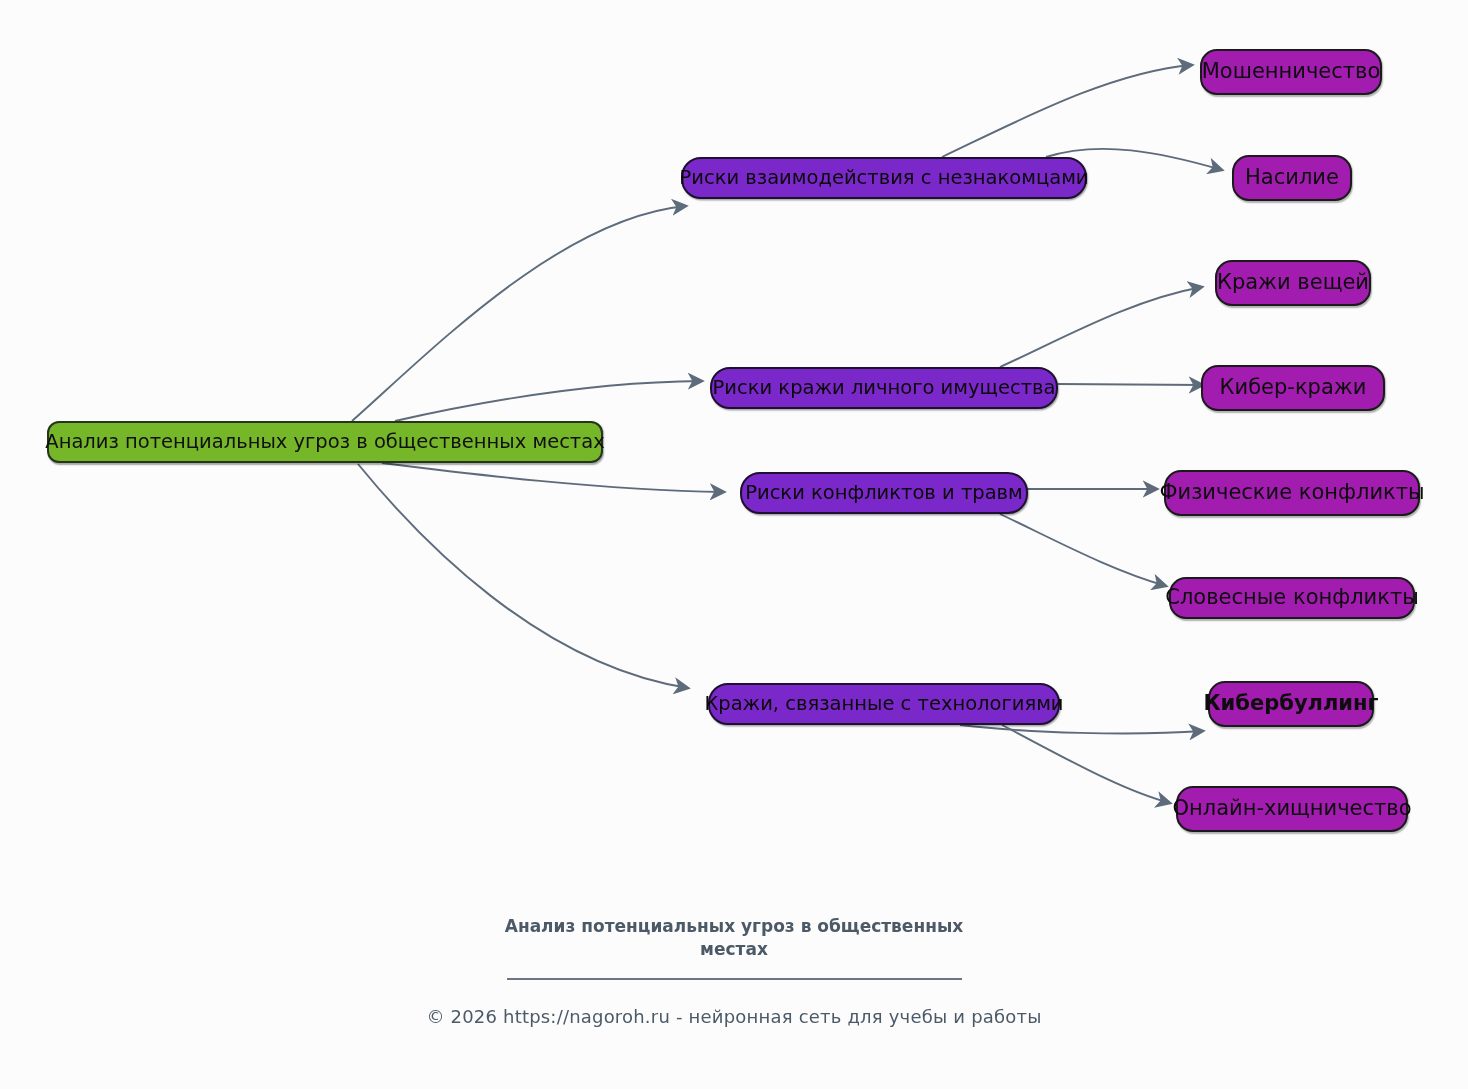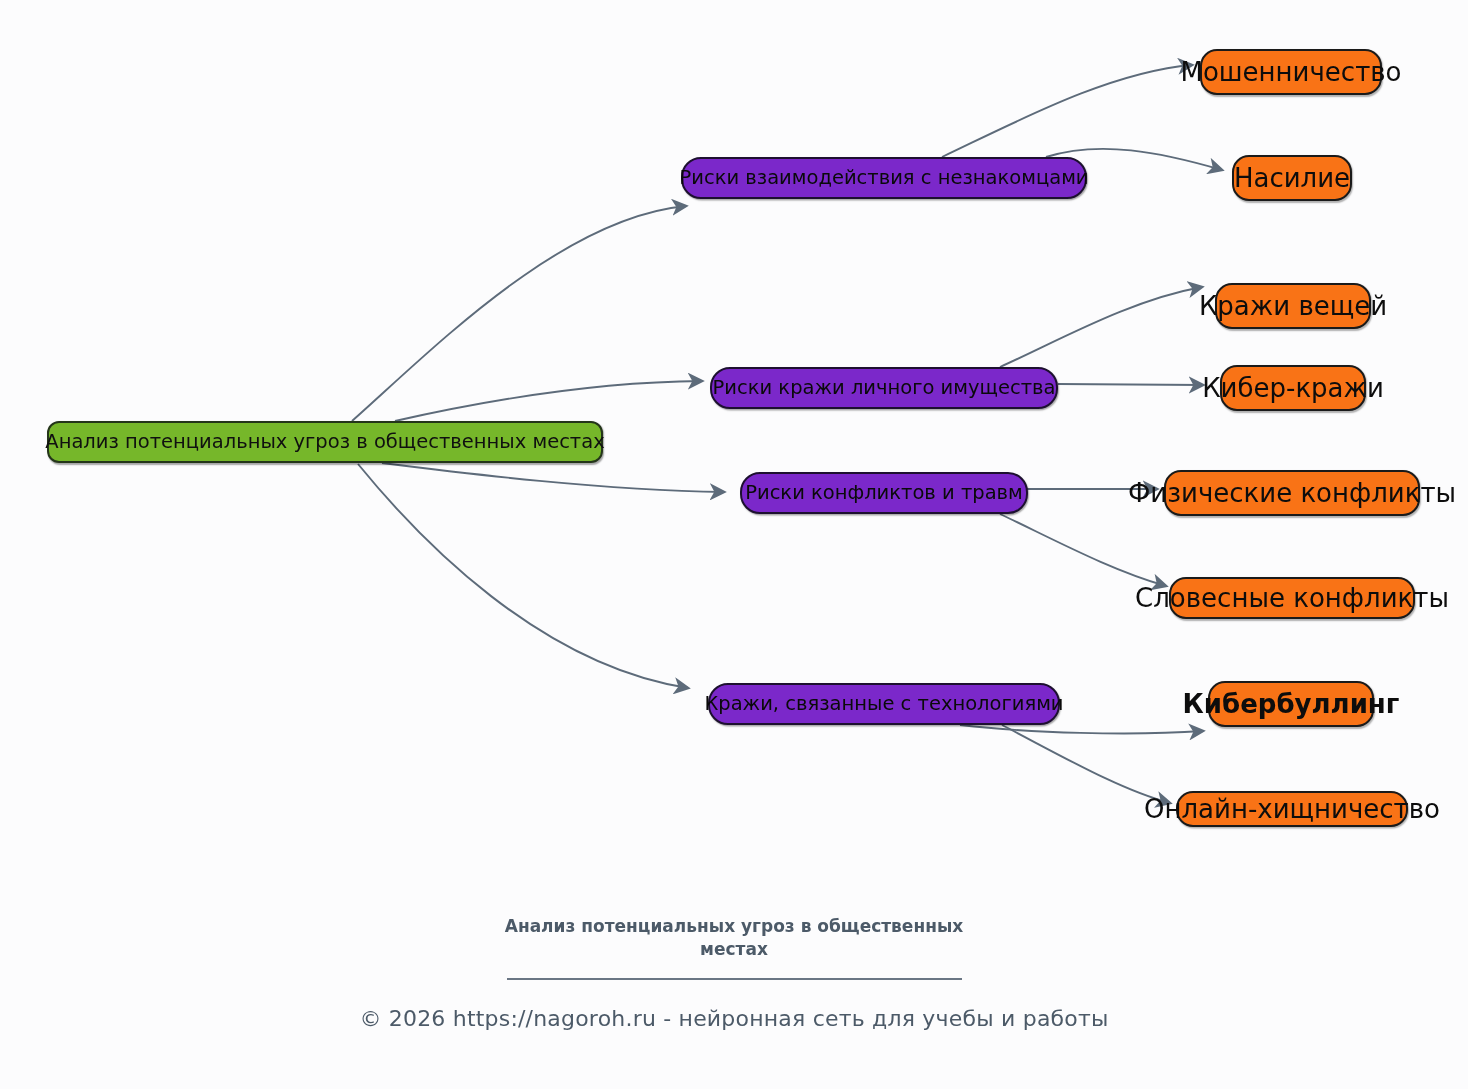--- a/index.html
+++ b/index.html
@@ -49,25 +49,25 @@
     background: #7b28ca;
     border: 2px solid #1d1030;
     border-radius: 20px;
     color: #0a0a0a;
     font-size: 19.5px;
     padding: 0 14px;
     height: 42px;
     box-shadow: 1px 1.5px 1.5px rgba(0,0,0,0.35);
   }
   .node-leaf {
-    background: #f97316;
+    background: #a21caf;
     border: 2px solid #1a1a1a;
     border-radius: 17px;
     color: #0d0d0d;
-    font-size: 26px;
+    font-size: 21px;
     padding: 0 16px;
     height: 46px;
     box-shadow: 1px 1.5px 1.5px rgba(0,0,0,0.30);
   }
   #footer {
     position: absolute;
     left: 0;
     width: 1468px;
     text-align: center;
   }
@@ -80,21 +80,21 @@
     width: 520px;
     margin: 0 auto;
   }
   .footer-rule {
     width: 455px;
     height: 0;
     border-top: 2px solid #6a7684;
     margin: 17px auto 0 auto;
   }
   .footer-copy {
-    font-size: 22px;
+    font-size: 18px;
     color: #4c5a68;
     margin-top: 26px;
     letter-spacing: 0.2px;
   }
 </style>
 </head>
 <body>
 
 <div id="canvas" style="background: rgb(252, 252, 253);">
 
@@ -129,42 +129,42 @@
       </div>
       <div class="node node-leaf" style="left: 1291px; top: 72px; width: 182px; height: 46px;">
         <span>Мошенничество</span>
       </div>
       <div class="node node-leaf" style="left: 1292px; top: 178px; width: 120px; height: 46px; text-align: right;">
         <span>Насилие</span>
       </div>
       <div class="node node-branch" style="left: 884px; top: 388px; width: 348px; height: 42px;">
         <span>Риски кражи личного имущества</span>
       </div>
-      <div class="node node-leaf" style="left: 1293px; top: 283px; width: 156px; height: 46px; margin-top: 23px;">
+      <div class="node node-leaf" style="left: 1293px; top: 283px; width: 156px; height: 46px;">
         <span>Кражи вещей</span>
       </div>
-      <div class="node node-leaf" style="left: 1293px; top: 388px; width: 146px; height: 46px;">
+      <div class="node node-leaf" style="left: 1293px; top: 388px; width: 184px; height: 46px;">
         <span>Кибер-кражи</span>
       </div>
       <div class="node node-branch" style="left: 884px; top: 493px; width: 288px; height: 42px;">
         <span>Риски конфликтов и травм</span>
       </div>
       <div class="node node-leaf" style="left: 1292px; top: 493px; width: 256px; height: 46px; border-radius: 17px;">
         <span>Физические конфликты</span>
       </div>
       <div class="node node-leaf" style="left: 1292px; top: 598px; width: 246px; height: 42px;">
         <span>Словесные конфликты</span>
       </div>
       <div class="node node-branch" style="left: 884px; top: 704px; width: 352px; height: 42px;">
         <span>Кражи, связанные с технологиями</span>
       </div>
       <div class="node node-leaf" style="left: 1291px; top: 704px; width: 166px; height: 46px; font-weight: bold;">
         <span>Кибербуллинг</span>
       </div>
-      <div class="node node-leaf" style="left: 1292px; top: 809px; width: 232px; height: 36px;">
+      <div class="node node-leaf" style="left: 1292px; top: 809px; width: 232px; height: 46px;">
         <span>Онлайн-хищничество</span>
       </div>
     </div>
 
   <div id="footer" style="top:915px;">
     <div class="footer-title">Анализ потенциальных угроз в общественных местах</div>
     <div class="footer-rule"></div>
     <div class="footer-copy">© 2026 https://nagoroh.ru - нейронная сеть для учебы и работы</div>
   </div>
 

